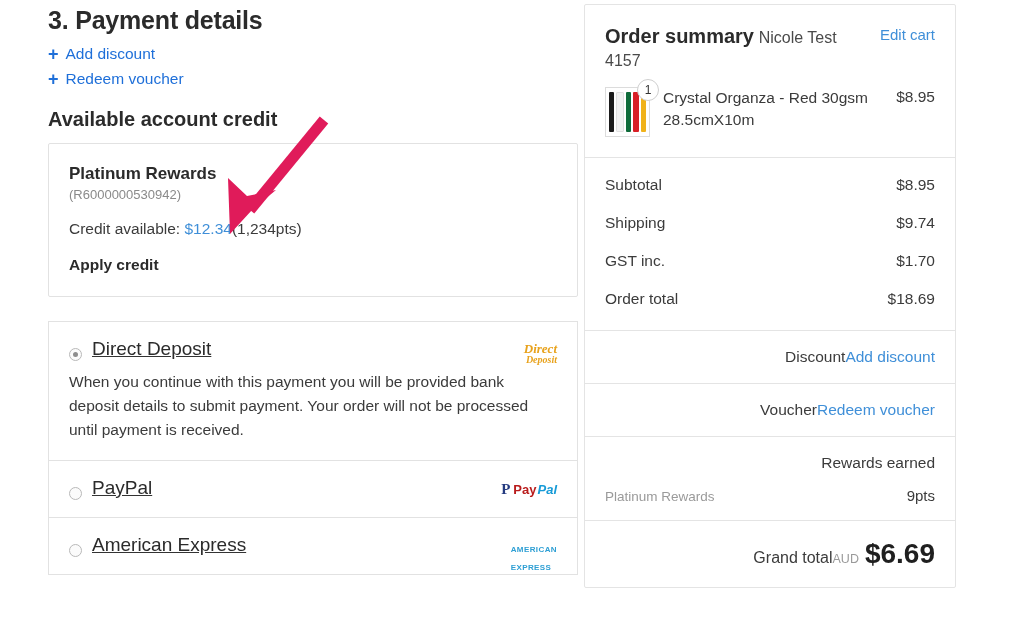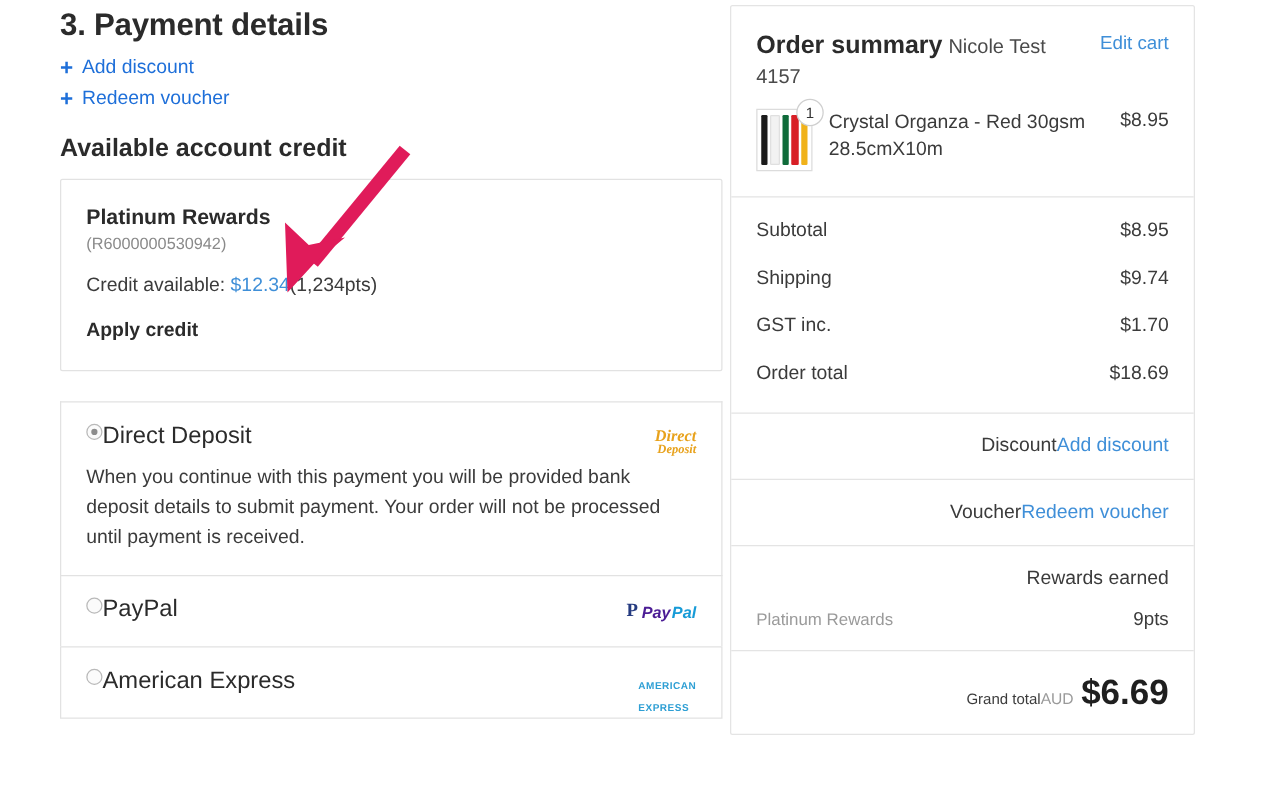--- a/index.html
+++ b/index.html
@@ -58,21 +58,21 @@
   }
 
   
   .pay-list { margin-top: 24px; }
   .pay-item {
     border: 1px solid #e2e2e2; border-bottom: none;
     padding: 16px 20px 18px 20px; background: #fff;
     position: relative;
   }
   .pay-item:last-child { border-bottom: 1px solid #e2e2e2; }
-  .pay-head { display: flex; align-items: flex-start; gap: 0; }
+  .pay-head { display: flex; align-items: flex-end; gap: 10px; text-decoration: underline; }
   .radio {
     width: 13px; height: 13px; border-radius: 50%;
     border: 1px solid #b9b9b9; background: #fbfbfb;
     flex: 0 0 auto; position: relative; top: 1px;
   }
   .radio.checked::after {
     content: ""; position: absolute; left: 3px; top: 3px;
     width: 5px; height: 5px; border-radius: 50%; background: #8d8d8d;
   }
   .pay-name { font-size: 19px; color: #2b2b2b; }
@@ -84,22 +84,22 @@
   .logo-dd {
     font-family: "Liberation Serif", serif;
     font-style: italic; font-weight: bold; color: #e8a21c;
     line-height: 1.0; text-align: right;
   }
   .logo-dd .l1 { font-size: 13px; display: block; }
   .logo-dd .l2 { font-size: 10px; display: block; }
   .logo-pp { display: flex; align-items: center; gap: 3px; }
   .pp-mark { font-size: 15px; font-weight: bold; color: #253b80;
              font-family: "Liberation Serif", serif; }
-  .pp-t1 { font-size: 13px; font-weight: bold; color: #4c1d95;
-           font-style: italic; }
+  .pp-t1 { font-size: 13px; font-weight: bold; color: #b91c1c;
+           }
   .pp-t2 { font-size: 13px; font-weight: bold; color: #179bd7;
            font-style: italic; margin-left: -2px; }
   .logo-amex {
     color: #2e9fd4; font-size: 8px; font-weight: bold;
     letter-spacing: 0.4px; line-height: 1.35; text-align: center;
   }
 
   
   .right-col {
     position: absolute; left: 584px; top: 4px; width: 372px;
@@ -149,21 +149,21 @@
   .divided { border-top: 1px solid #e4e4e4; }
   .sec { padding: 4px 20px; }
   .sec .srow { padding: 13px 0; justify-content: flex-end; }
   .val-link { color: #3f8fd8; cursor: pointer; }
   .rewards-sub {
     display: flex; justify-content: space-between; align-items: baseline;
     padding: 2px 0 12px 0;
   }
   .rewards-sub .lbl { font-size: 13.5px; color: #9a9a9a; }
   .rewards-sub .val { font-size: 15px; color: #3b3b3b; }
-  .grand .lbl { font-size: 12px; color: #3b3b3b; }
+  .grand .lbl { font-size: 16px; color: #3b3b3b; }
   .grand .val { display: flex; align-items: baseline; gap: 6px; }
   .cur { font-size: 12.5px; color: #9a9a9a; }
   .grand-amt { font-size: 28px; font-weight: bold; color: #1f1f1f; }
 
   
   .arrow-anno {
     position: absolute; left: 214px; top: 112px;
     width: 120px; height: 130px; pointer-events: none;
   }
 </style>

